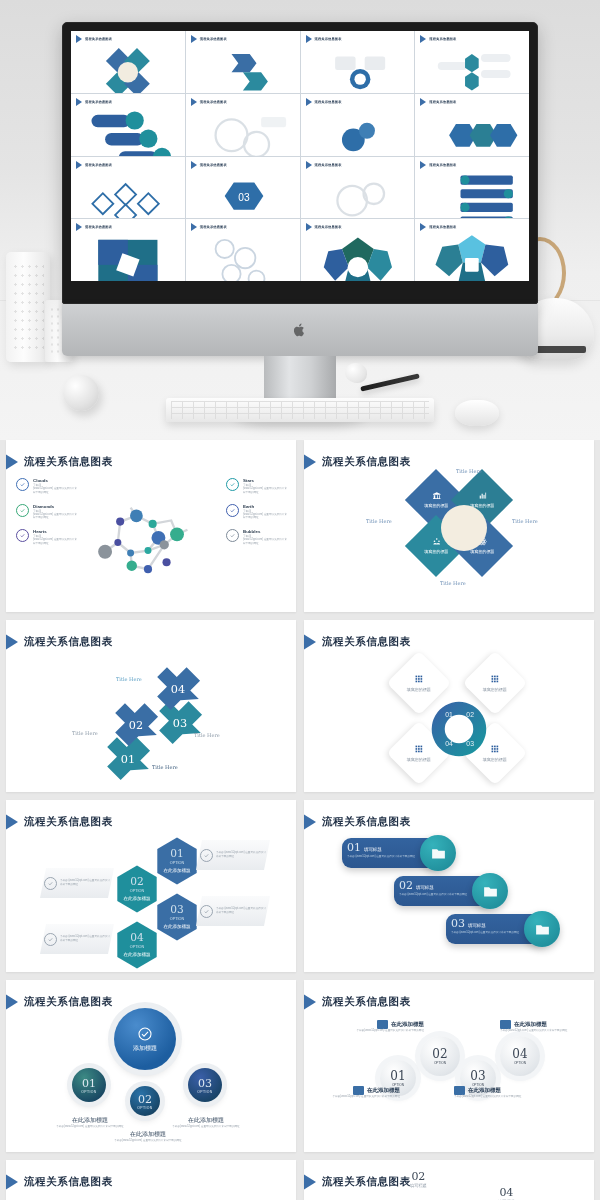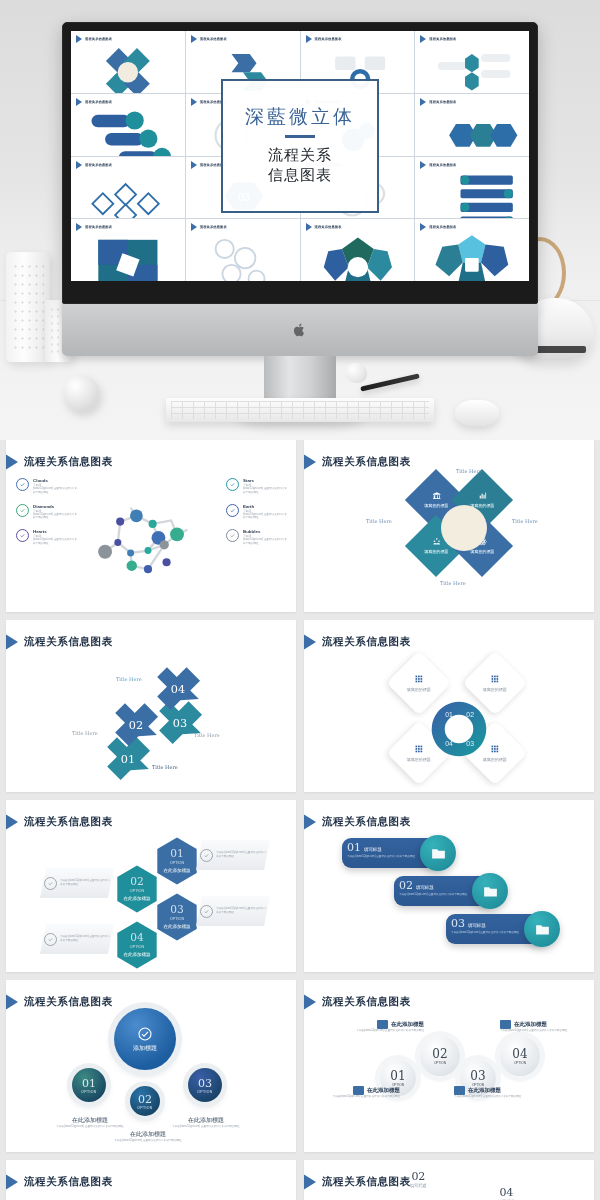--- a/index.html
+++ b/index.html
@@ -356,28 +356,20 @@
                   <g>
   <polygon points="50,2 62,10 58,26 42,26 38,10" fill="#59c1e0"></polygon>
   <polygon points="38,10 42,26 30,38 18,28 24,12" fill="#2b7f94"></polygon>
   <polygon points="62,10 78,12 82,28 70,38 58,26" fill="#2e5f9e"></polygon>
   <polygon points="42,26 58,26 62,44 50,52 38,44" fill="#1f6f88"></polygon>
   <rect x="44" y="22" width="12" height="12" fill="#fff" rx="1"></rect>
                   </g>
                 </svg></div>
             </div>
           </div>
-        <div class="title-card">
-          <div class="tc-main">深藍微立体</div>
-          <div class="tc-rule"></div>
-          <div class="tc-sub">
-            <div>流程关系</div>
-            <div>信息图表</div>
-          </div>
-        </div>
       </div>
     </div>
     <div class="imac-chin">
       <svg class="apple-logo" viewBox="0 0 24 28">
         <path fill="#1b1b1b" d="M16.4 14.7c0-3 2.4-4.4 2.5-4.5-1.4-2-3.5-2.3-4.2-2.3-1.8-.2-3.5 1-4.4 1-.9 0-2.3-1-3.8-1-2 0-3.8 1.1-4.8 2.9-2 3.5-.5 8.8 1.5 11.7 1 1.4 2.1 3 3.6 2.9 1.5-.1 2-.9 3.8-.9s2.3.9 3.8.9c1.6 0 2.6-1.4 3.5-2.8 1.1-1.6 1.6-3.2 1.6-3.3-.1 0-3.1-1.2-3.1-4.6zM13.6 5.6c.8-1 1.3-2.3 1.2-3.6-1.2 0-2.6.8-3.4 1.8-.7.8-1.4 2.2-1.2 3.5 1.3.1 2.6-.7 3.4-1.7z"></path>
       </svg>
     </div>
     <div class="imac-neck"></div>
     <div class="imac-foot"></div>
   </div>

